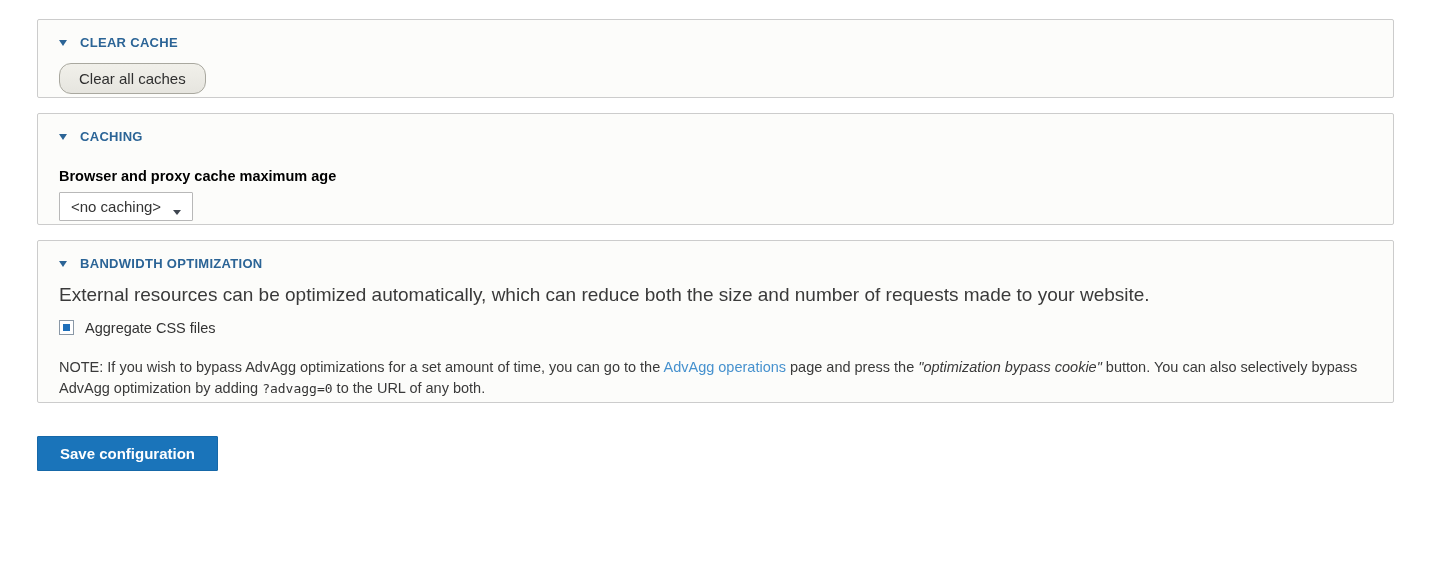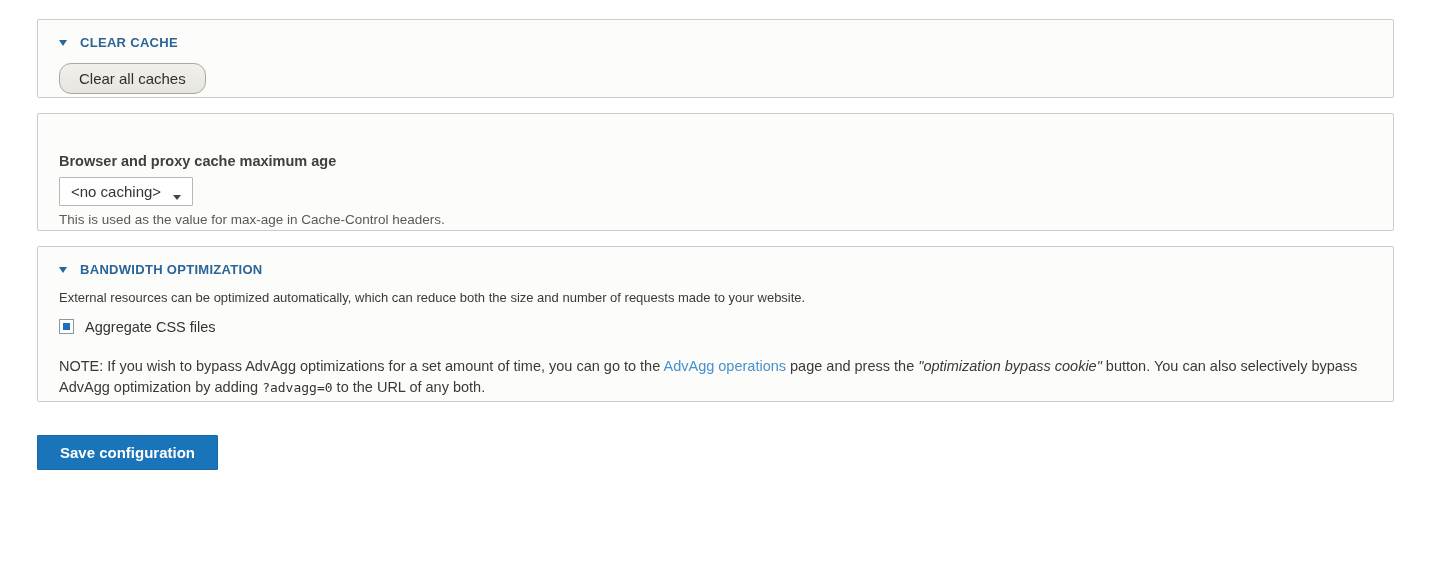--- a/index.html
+++ b/index.html
@@ -63,21 +63,21 @@
     font-weight: bold;
     padding: 8px 22px;
     cursor: pointer;
   }
 
   
   .field-label {
     margin-top: 24px;
     font-weight: bold;
     font-size: 14.5px;
-    color: #404040;
+    color: #000000;
   }
   .select {
     margin-top: 8px;
     display: inline-flex;
     align-items: flex-end;
     gap: 12px;
     background: #ffffff;
     border: 1px solid #b8b8b8;
     border-radius: 1px;
     padding: 5px 11px;
@@ -94,21 +94,21 @@
   }
   .desc {
     margin-top: 6px;
     color: #595959;
     font-size: 13.5px;
   }
 
   
   .section-desc {
     margin-top: 13px;
-    font-size: 13px;
+    font-size: 19px;
     color: #3a3a3a;
   }
   .check-row {
     margin-top: 14px;
     display: flex;
     align-items: flex-start;
     gap: 11px;
     font-size: 14.5px;
     color: #333;
     height: 22px;
@@ -147,26 +147,29 @@
   <div class="panel">
     <div class="legend">
       <span class="tri"></span>
       <span>CLEAR CACHE</span>
     </div>
     <button class="btn-secondary">Clear all caches</button>
   </div>
 
   
   <div class="panel">
+    <div class="legend">
+      <span class="tri"></span>
+      <span>CACHING</span>
+    </div>
     <div class="field-label">Browser and proxy cache maximum age</div>
     <div class="select">
       <span>&lt;no caching&gt;</span>
       <span class="sel-arrow"></span>
     </div>
-    <div class="desc">This is used as the value for max-age in Cache-Control headers.</div>
   </div>
 
   
   <div class="panel">
     <div class="legend">
       <span class="tri"></span>
       <span>BANDWIDTH OPTIMIZATION</span>
     </div>
     <div class="section-desc">External resources can be optimized automatically, which can reduce both the size and number of requests made to your website.</div>
 

